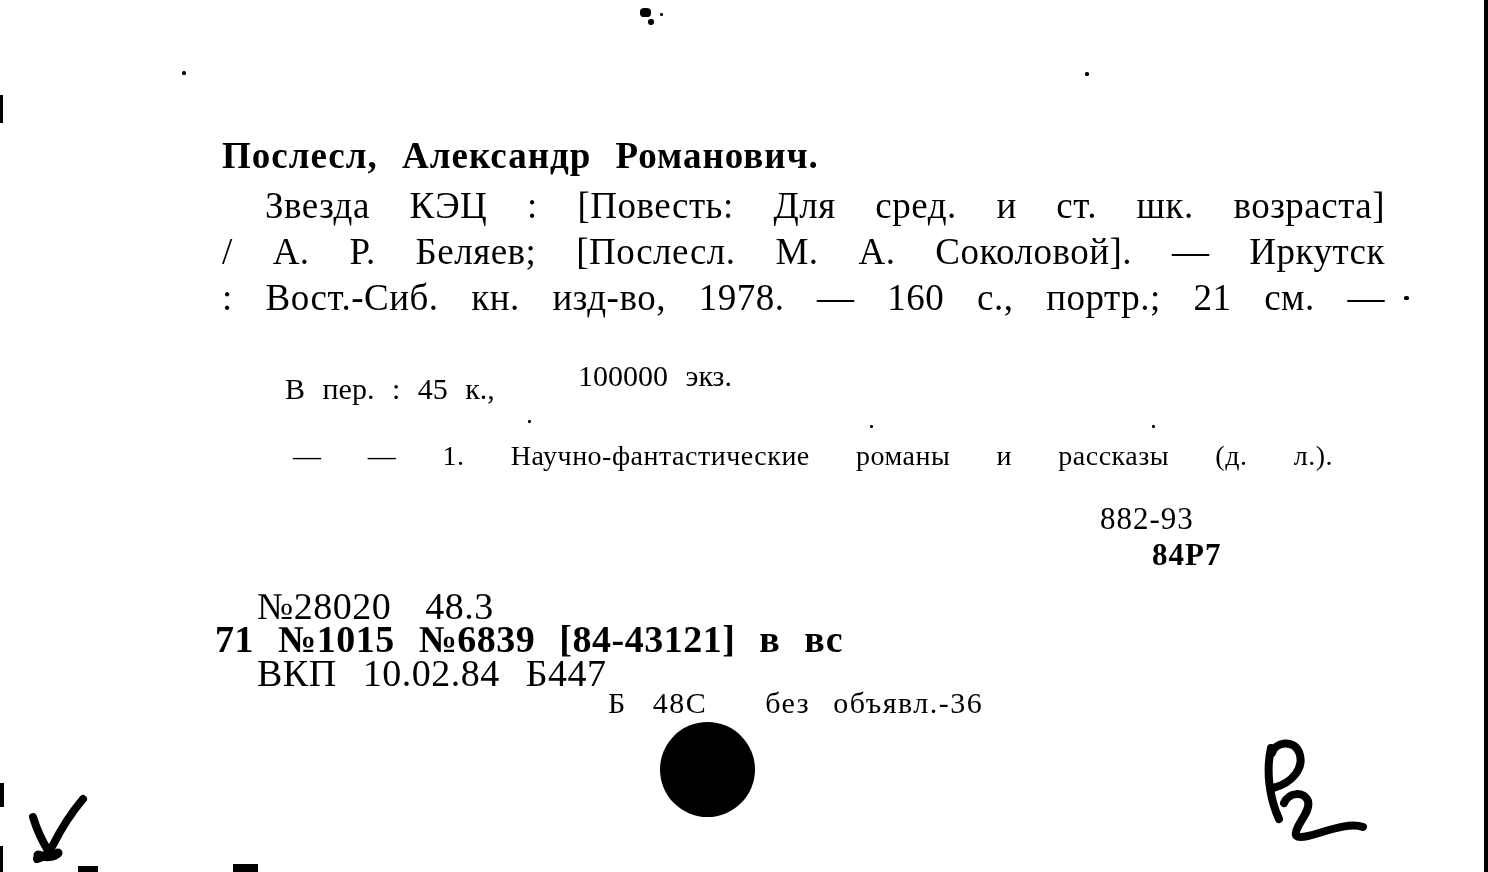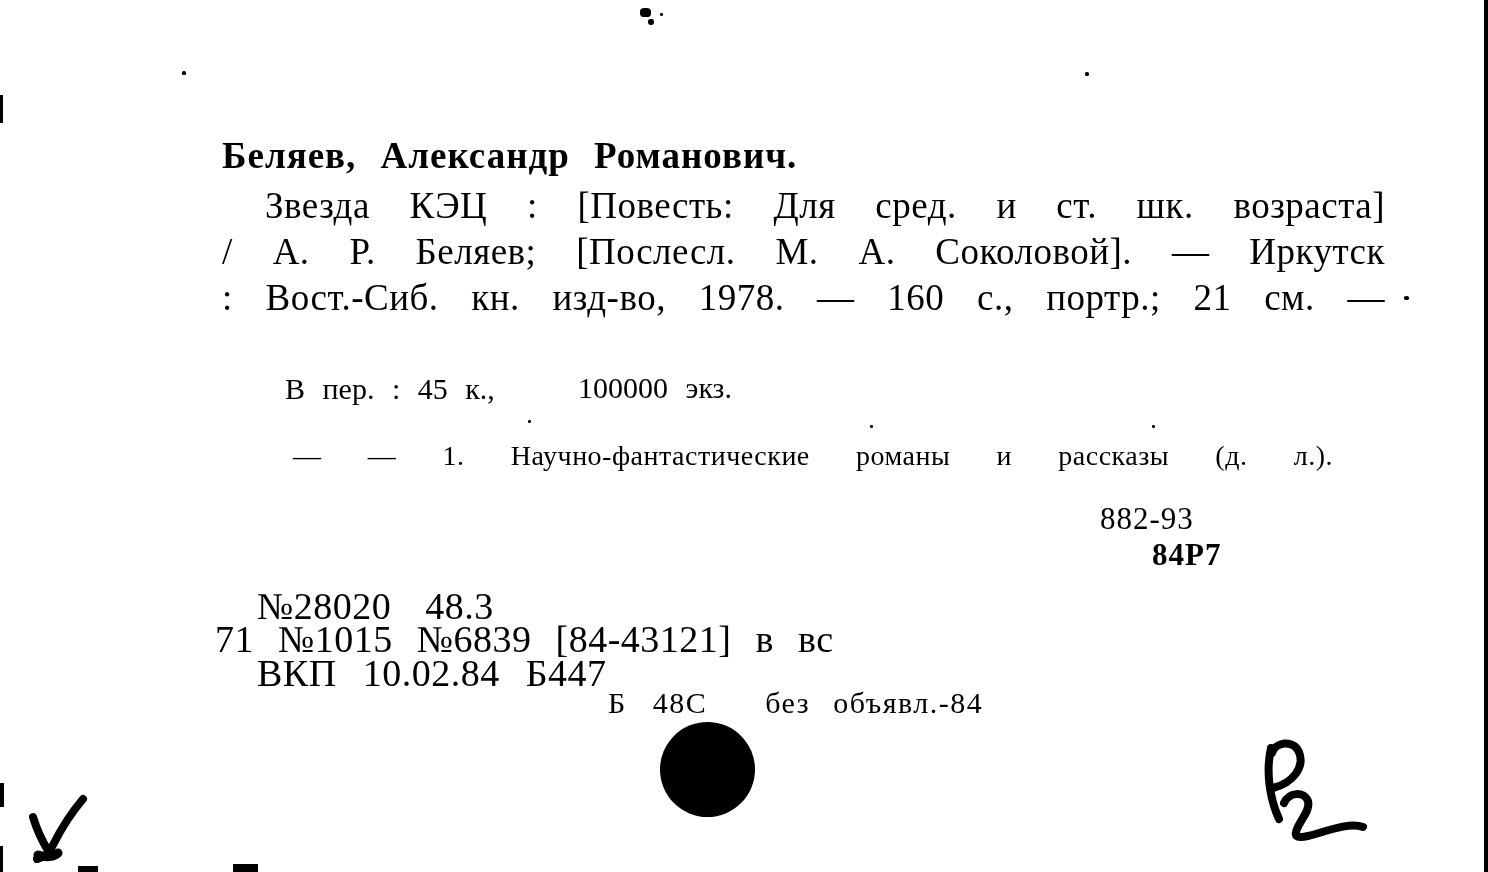--- a/index.html
+++ b/index.html
@@ -27,42 +27,42 @@
   }
   .edge{position:absolute;background:#000;}
   .speck{position:absolute;background:#000;border-radius:40%;}
   svg.marks{position:absolute;left:0;top:0;pointer-events:none;}
 </style>
 </head>
 <body>
 
 <div class="page">
 
-  <div class="abs body-text heading" style="left:222px;top:134px;">Беляев, Александр Романович.</div>
+  <div class="abs body-text heading" style="left:222px;top:134px;">Послесл, Александр Романович.</div>
 
   <div class="jline body-text" style="left:265px;top:184px;width:1120px;">Звезда КЭЦ : [Повесть: Для сред. и ст. шк. возраста]</div>
   <div class="jline body-text" style="left:222px;top:230px;width:1163px;">/ А. Р. Беляев; [Послесл. М. А. Соколовой]. — Иркутск</div>
   <div class="jline body-text" style="left:222px;top:276px;width:1163px;">: Вост.-Сиб. кн. изд-во, 1978. — 160 с., портр.; 21 см. —</div>
 
   <div class="abs small" style="left:285px;top:372px;word-spacing:10px;">В пер. : 45 к.,</div>
-  <div class="abs small" style="left:578px;top:371px;word-spacing:10px;">100000 экз.</div>
+  <div class="abs small" style="left:578px;top:359px;word-spacing:10px;">100000 экз.</div>
 
   <div class="jline" style="left:293px;top:440px;width:1040px;font-size:28px;letter-spacing:0.5px;">— — 1. Научно-фантастические романы и рассказы (д. л.).</div>
 
   <div class="abs right-num" style="left:1100px;top:501px;width:285px;">882-93</div>
   <div class="abs right-num bold" style="left:1152px;top:537px;width:285px;">84Р7</div>
 
   <div class="abs acc" style="left:257px;top:584px;word-spacing:24px;">№28020 48.3</div>
-  <div class="abs acc" style="left:215px;top:617px;word-spacing:14px;">71 №1015 №6839 [84-43121] в вс</div>
+  <div class="abs acc" style="left:215px;top:617px;word-spacing:14px;font-weight:bold;">71 №1015 №6839 [84-43121] в вс</div>
   <div class="abs acc" style="left:257px;top:651px;word-spacing:16px;">ВКП 10.02.84 Б447</div>
 
   <div class="abs code-row" style="left:608px;top:686px;width:778px;">
     <span style="margin-right:26px;">Б</span>
     <span style="margin-right:58px;">48С</span>
-    <span style="word-spacing:14px;">без объявл.-84</span>
+    <span style="word-spacing:14px;">без объявл.-36</span>
   </div>
 
   <div class="punch-hole"></div>
 
   <svg class="marks" width="1488" height="872" viewBox="0 0 1488 872">
     <g fill="none" stroke="#000" stroke-linecap="round">
       <path d="M33,817 C36,827 42,841 49,852" stroke-width="8"></path>
       <path d="M37,859 C45,857 50,852 53,845 C62,827 72,812 83,799" stroke-width="8"></path>
       <path d="M38,855 C46,858 54,857 58,853" stroke-width="9"></path>
     </g>

